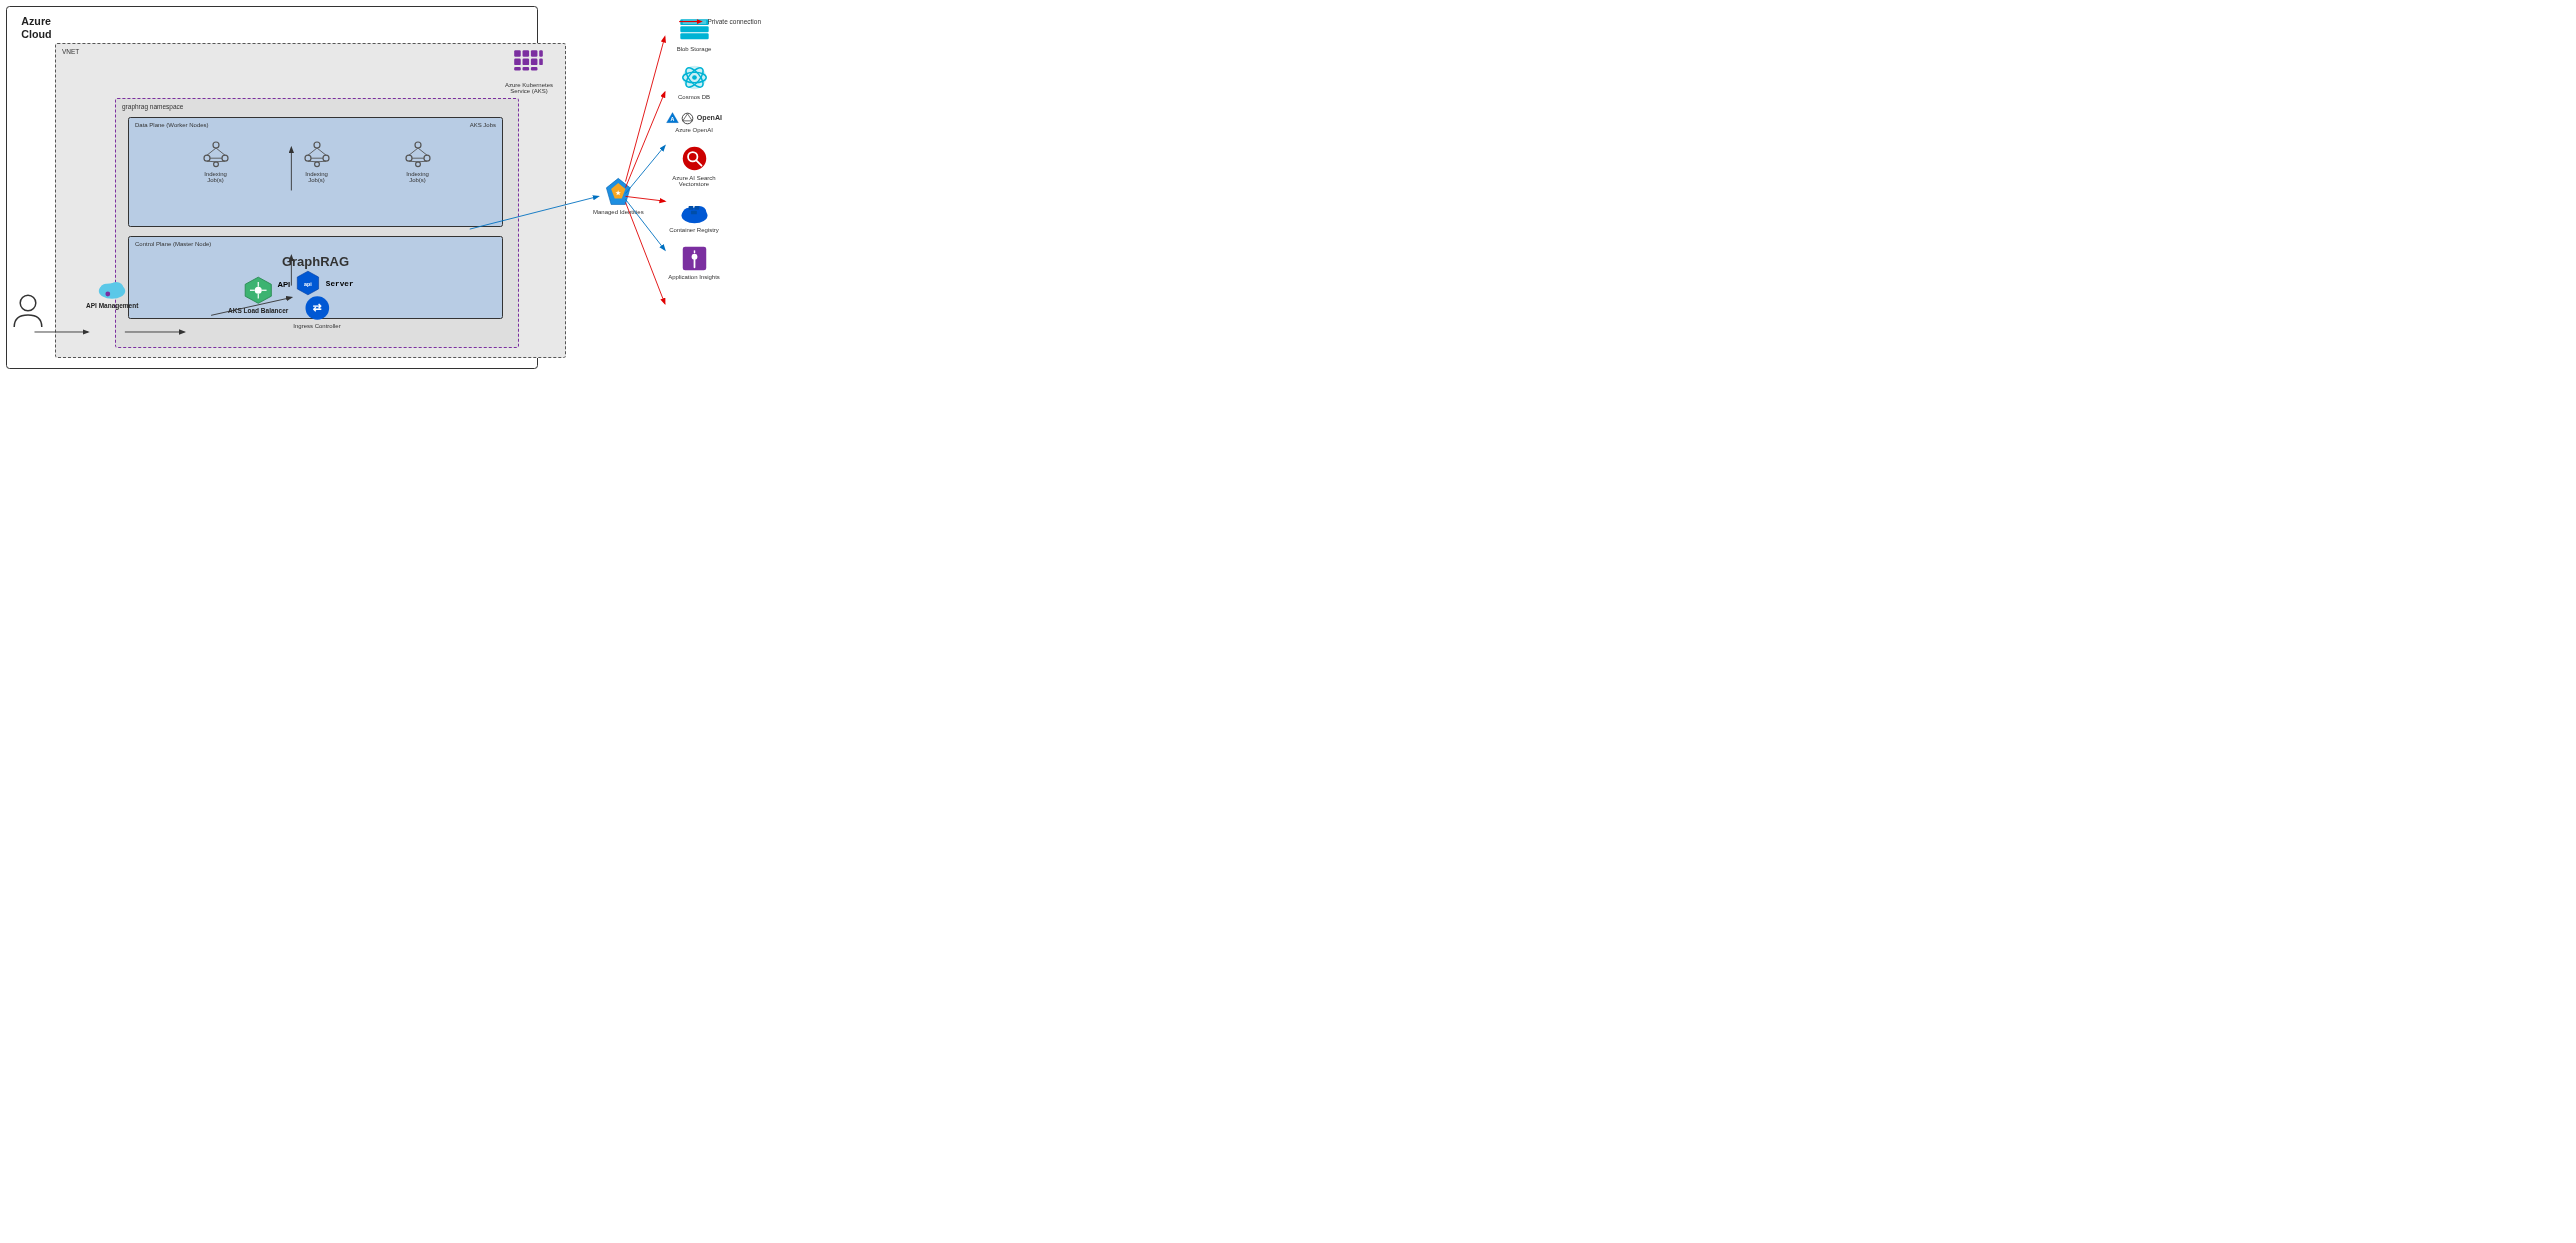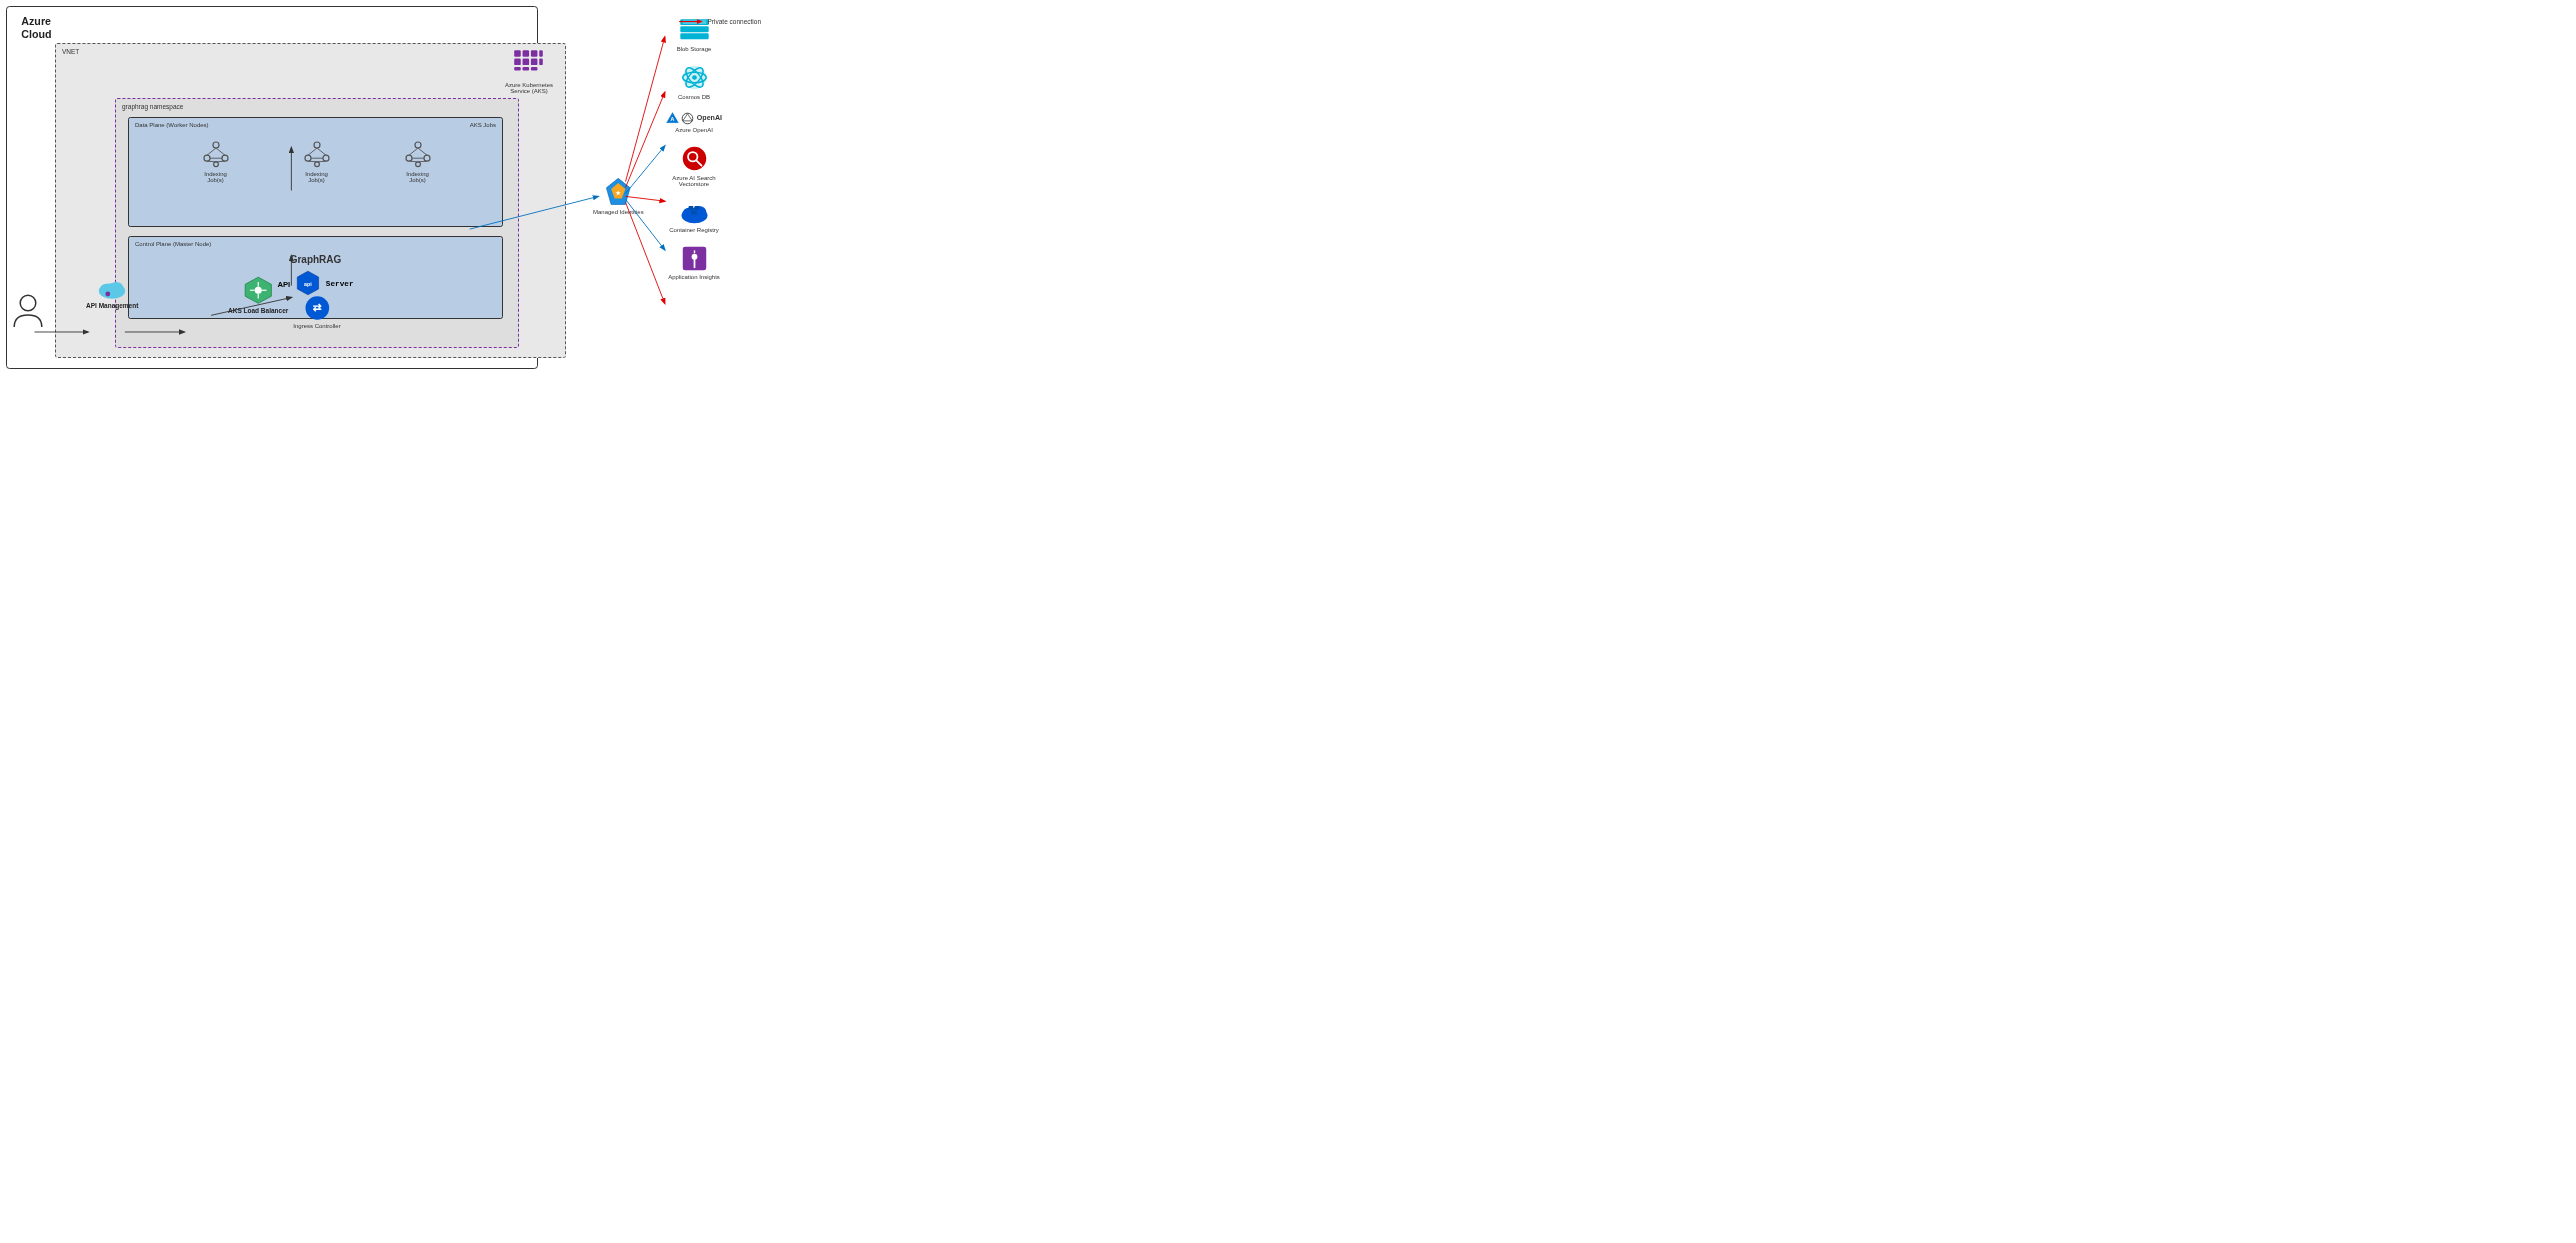--- a/index.html
+++ b/index.html
@@ -157,21 +157,21 @@
       left: 6px;
       font-size: 6px;
       color: #333;
     }
 
     .graphrag-title {
       position: absolute;
       top: 16.6px;
       left: 50%;
       transform: translateX(-50%);
-      font-size: 10px;
+      font-size: 13px;
       font-weight: 600;
       color: #333;
     }
 
     
     .api-server-area {
       position: absolute;
       top: 33px;
       left: 50%;
       transform: translateX(-50%);

